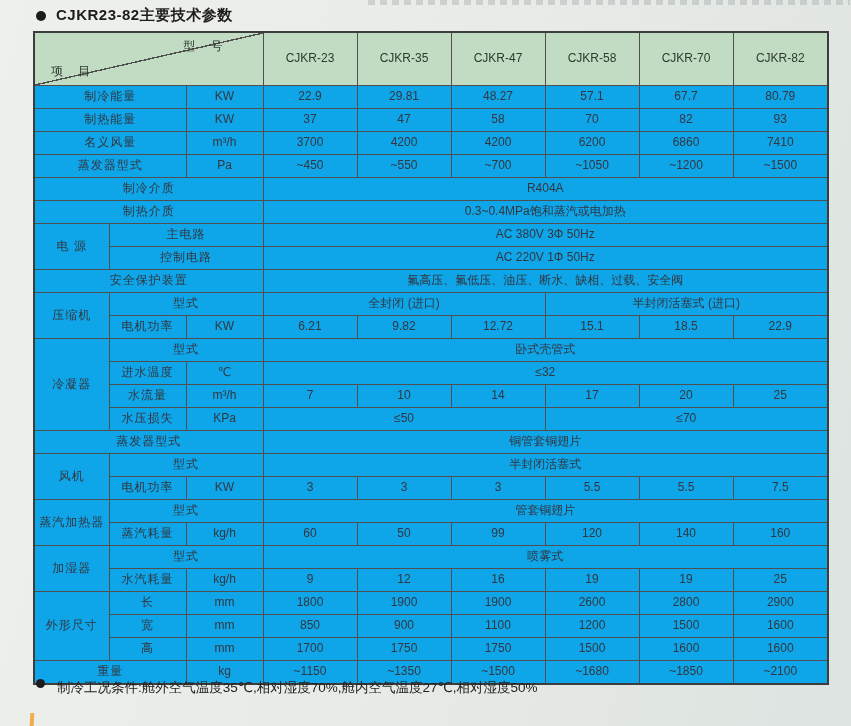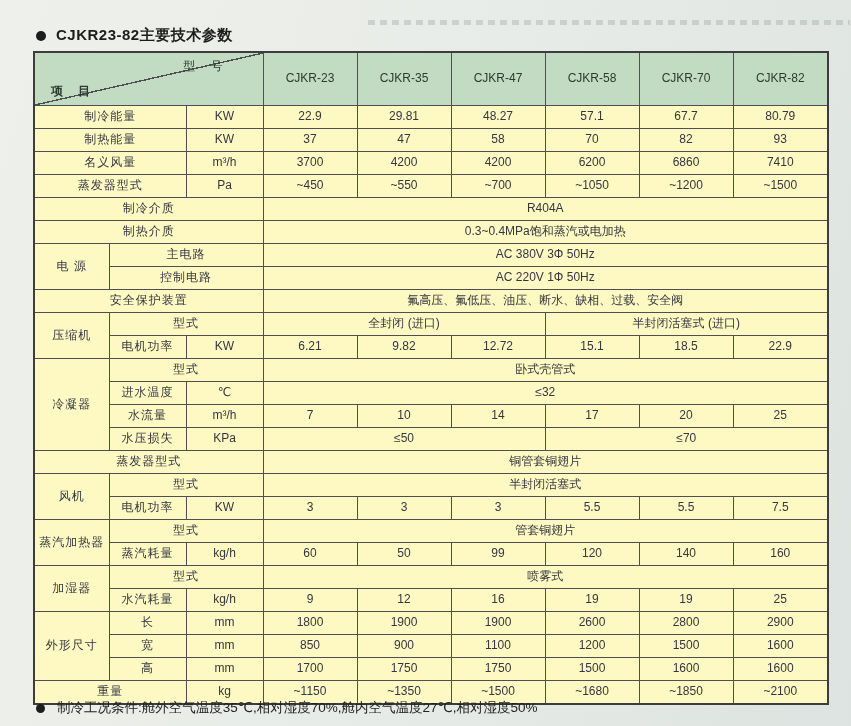--- a/index.html
+++ b/index.html
@@ -2,39 +2,39 @@
 <html><head>
 <meta charset="utf-8">
 <style>
   html,body{margin:0;padding:0;}
   body{
     width:851px;height:726px;overflow:hidden;position:relative;
     background:linear-gradient(105deg,#eef0eb 0%,#e7ebe7 55%,#dde3e0 100%);
     font-family:"Liberation Sans","DejaVu Sans",sans-serif;
     color:#2e2e2e;
   }
-  .page{position:absolute;inset:0;margin-top:20px;}
+  .page{position:absolute;inset:0;}
 
   
   .title-row{position:absolute;left:36px;top:6px;display:flex;align-items:center;gap:10px;}
   .title-bullet{width:10px;height:10px;border-radius:50%;background:#1c1c1c;flex:0 0 auto;}
   .title-text{font-size:15px;font-weight:bold;color:#1c1c1c;letter-spacing:0.5px;}
 
   
   .smudge{position:absolute;left:368px;top:0;width:482px;height:5px;opacity:.35;filter:blur(.6px);
     background:repeating-linear-gradient(90deg,#9aa0a0 0 7px,transparent 7px 12px);}
   .orange-mark{position:absolute;left:30px;top:713px;width:4px;height:13px;background:#f0ad4d;transform:rotate(3deg);}
 
   
   table.spec{
     position:absolute;left:33px;top:31px;
     width:793px;height:642px;
     border-collapse:collapse;table-layout:fixed;
     border:2px solid #3d3d3d;
-    background:#fef9c3;
+    background:#0ea5e9;
   }
   table.spec td{
     border:1px solid #4f4f4f;
     text-align:center;vertical-align:middle;
     font-size:12px;color:#333740;
     padding:0 2px;overflow:hidden;white-space:nowrap;
     height:22px;line-height:1.1;
   }
   tr.hr td{height:52px;background:#c2dcc3;color:#2c3a2e;font-size:12px;}
   td.grp,td.lbl{color:#2e2e2e;letter-spacing:1px;}
@@ -42,25 +42,25 @@
 
   
   td.corner{padding:0;position:relative;}
   .corner-in{
     position:absolute;inset:0;
     background-image:linear-gradient(to bottom right,
       transparent calc(50% - 0.7px),#4f4f4f calc(50% - 0.7px),
       #4f4f4f calc(50% + 0.7px),transparent calc(50% + 0.7px));
   }
   .corner-model{position:absolute;top:7px;right:34px;letter-spacing:6px;}
-  .corner-item{position:absolute;bottom:7px;left:16px;letter-spacing:6px;font-weight:bold;}
+  .corner-item{position:absolute;bottom:7px;left:16px;letter-spacing:6px;}
 
   
   .footnotes{position:absolute;left:36px;top:679px;display:flex;flex-direction:column;gap:2px;}
-  .fn{display:flex;align-items:center;gap:12px;font-size:13.5px;color:#222;line-height:18px;}
+  .fn{display:flex;align-items:flex-start;gap:12px;font-size:13.5px;color:#222;line-height:18px;}
   .fn-bullet{width:9px;height:9px;border-radius:50%;background:#1c1c1c;flex:0 0 auto;}
 </style>
 </head>
 <body>
 
 <div class="page">
 
   <div class="smudge"></div>
 
   <div class="title-row">

